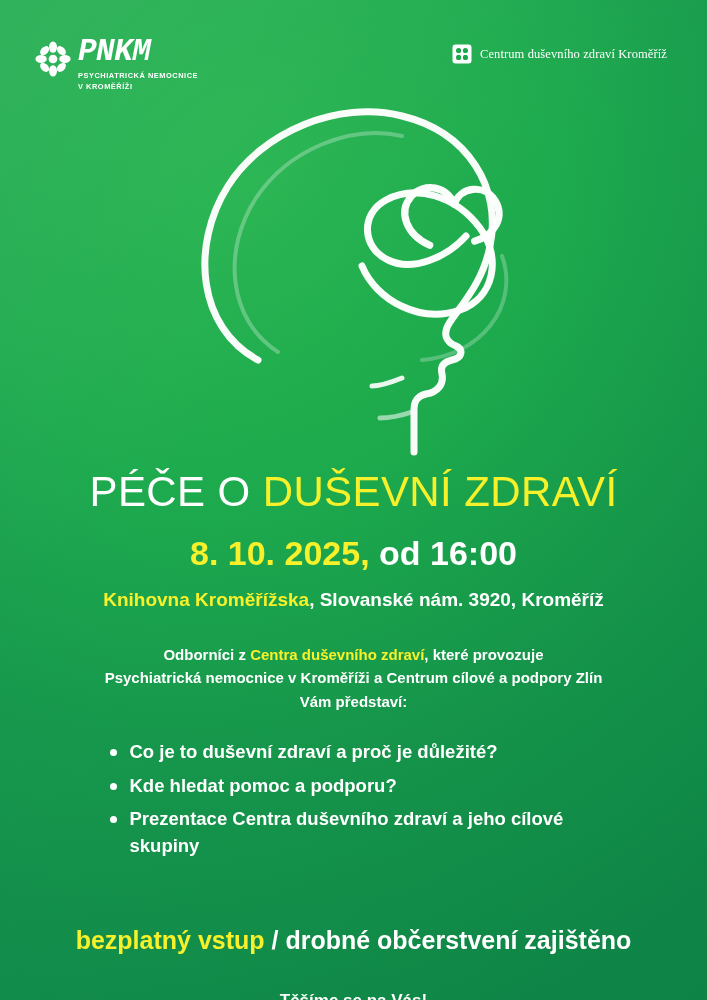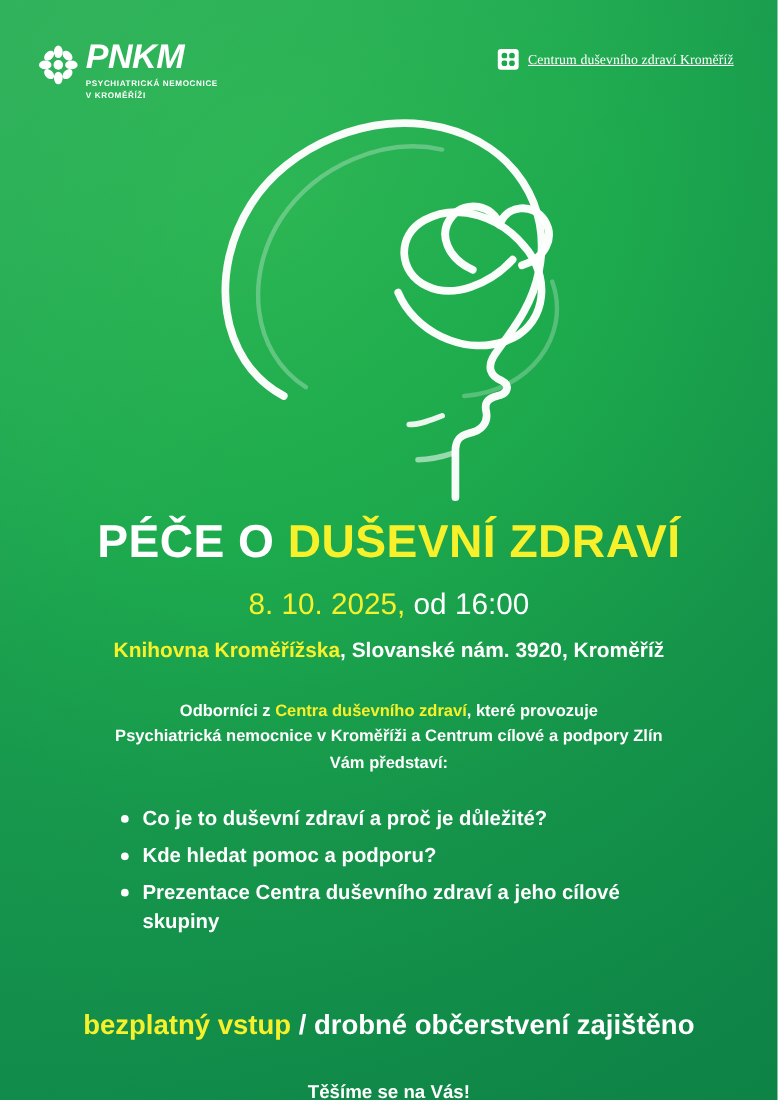--- a/index.html
+++ b/index.html
@@ -45,36 +45,36 @@
     gap: 6px;
   }
   .pnkm-mark { width: 38px; height: 38px; margin-top: 4px;}
   .pnkm-text-wrap { color: #ffffff; }
   .pnkm-name {
     font-size: 31px;
     font-weight: 800;
     letter-spacing: -0.5px;
     line-height: 1;
     font-style: italic;
+    font-family: Liberation Mono, monospace;
   }
   .pnkm-sub {
     font-size: 7.4px;
     font-weight: 700;
     letter-spacing: 0.55px;
     line-height: 1.45;
     margin-top: 4px;
   }
 
   .partner {
     position: absolute;
     display: flex;
     align-items: center;
     gap: 8px;
     color: #ffffff;
-    text-decoration: underline;
   }
   .partner-1 { left: 452px; top: 44px; }
   .partner-2 { left: 560px; top: 88px; }
   .partner-label-1 {
     font-family: "Liberation Serif", serif;
     font-size: 12.5px;
     letter-spacing: 0.1px;
     white-space: nowrap;
   }
   .partner-label-2 {
@@ -89,29 +89,29 @@
   .content {
     position: absolute;
     left: 0;
     right: 0;
     top: 470px;
     text-align: center;
     color: #ffffff;
   }
   .headline {
     font-size: 42px;
-    font-weight: 700;
+    font-weight: 400;
     letter-spacing: 0.4px;
     line-height: 1.05;
     margin: 0 0 20px 0;
   }
   .hl-yellow { color: #f7f12b; }
   .date-line {
-    font-size: 27px;
-    font-weight: 400;
+    font-size: 34px;
+    font-weight: 700;
     color: #f7f12b;
     margin: 0 0 16px 0;
   }
   .date-line .white { color: #ffffff; }
   .place-line {
     font-size: 19px;
     font-weight: 800;
     margin: 0 0 32px 0;
   }
   .place-line .yellow { color: #f7f12b; }

